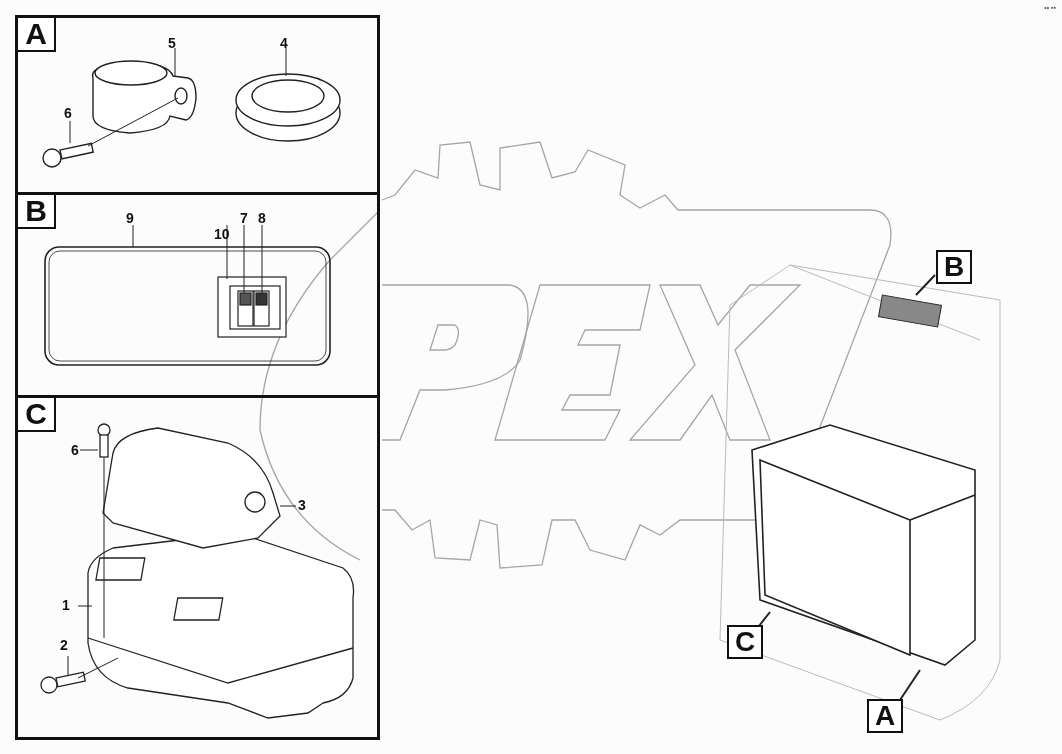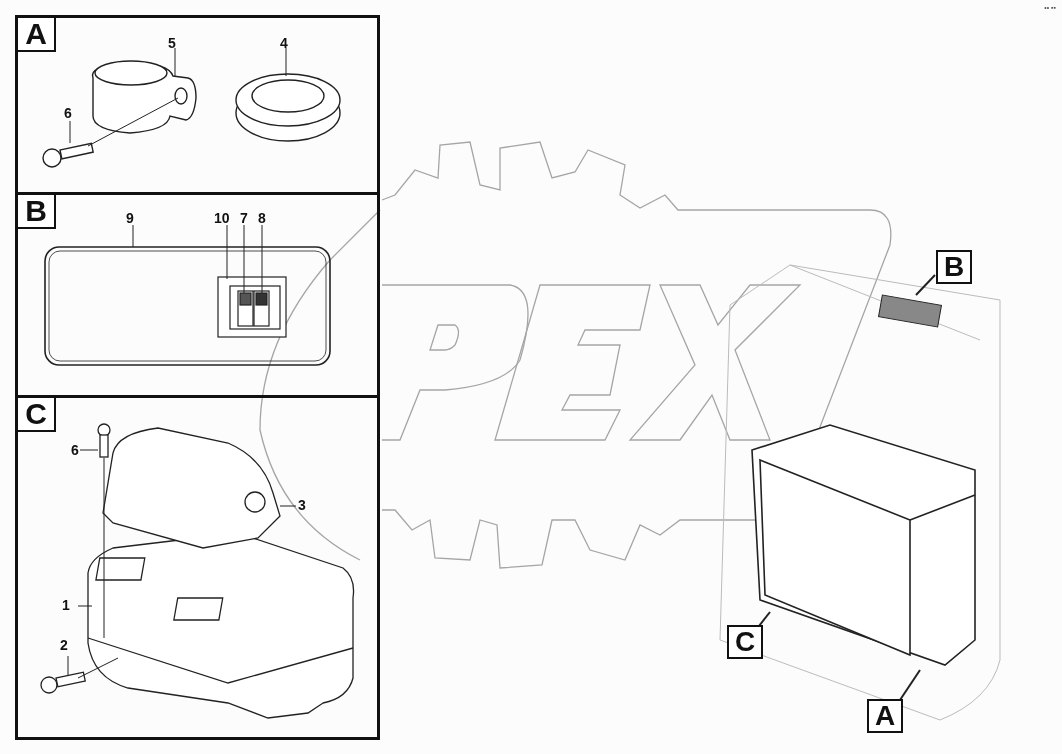--- a/index.html
+++ b/index.html
@@ -77,21 +77,21 @@
       <rect x="238" y="98" width="11" height="12" fill="#333"></rect>
     </g>
     <g stroke="#222" stroke-width="1">
       <line x1="115" y1="30" x2="115" y2="52"></line>
       <line x1="209" y1="30" x2="209" y2="84"></line>
       <line x1="226" y1="30" x2="226" y2="98"></line>
       <line x1="244" y1="30" x2="244" y2="98"></line>
     </g>
   </svg>
   <div class="callout" style="left:108px;top:16px;">9</div>
-  <div class="callout" style="left:196px;top:16px;">10</div>
+  <div class="callout" style="left:196px;top:32px;">10</div>
   <div class="callout" style="left:222px;top:16px;">7</div>
   <div class="callout" style="left:240px;top:16px;">8</div>
 </div>
 
 <div class="panel" style="left:15px;top:395px;width:365px;height:345px;">
   <div class="panel-tag">C</div>
   <svg style="position:absolute;left:0;top:0;" width="359" height="339">
     <g fill="#fff" stroke="#222" stroke-width="1.3">
 
       <path d="M70,175 Q72,160 95,150 L220,135 L325,170 Q338,180 335,200 L335,280 Q330,300 305,305 L290,315 L250,320 L210,305 L110,290 Q75,280 70,245 Z"></path>

